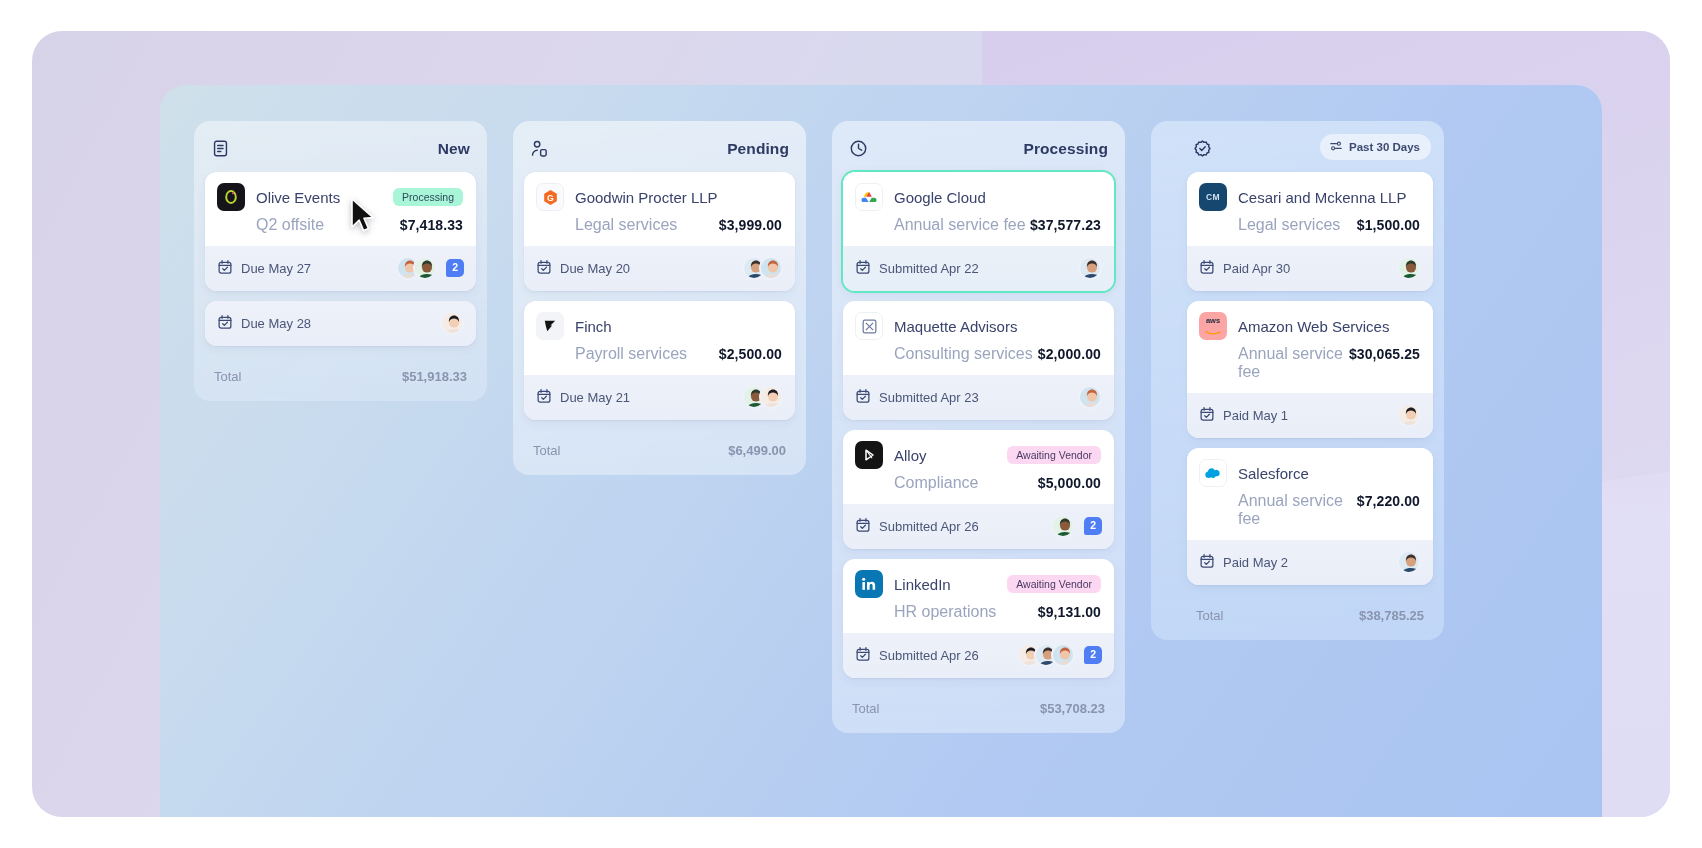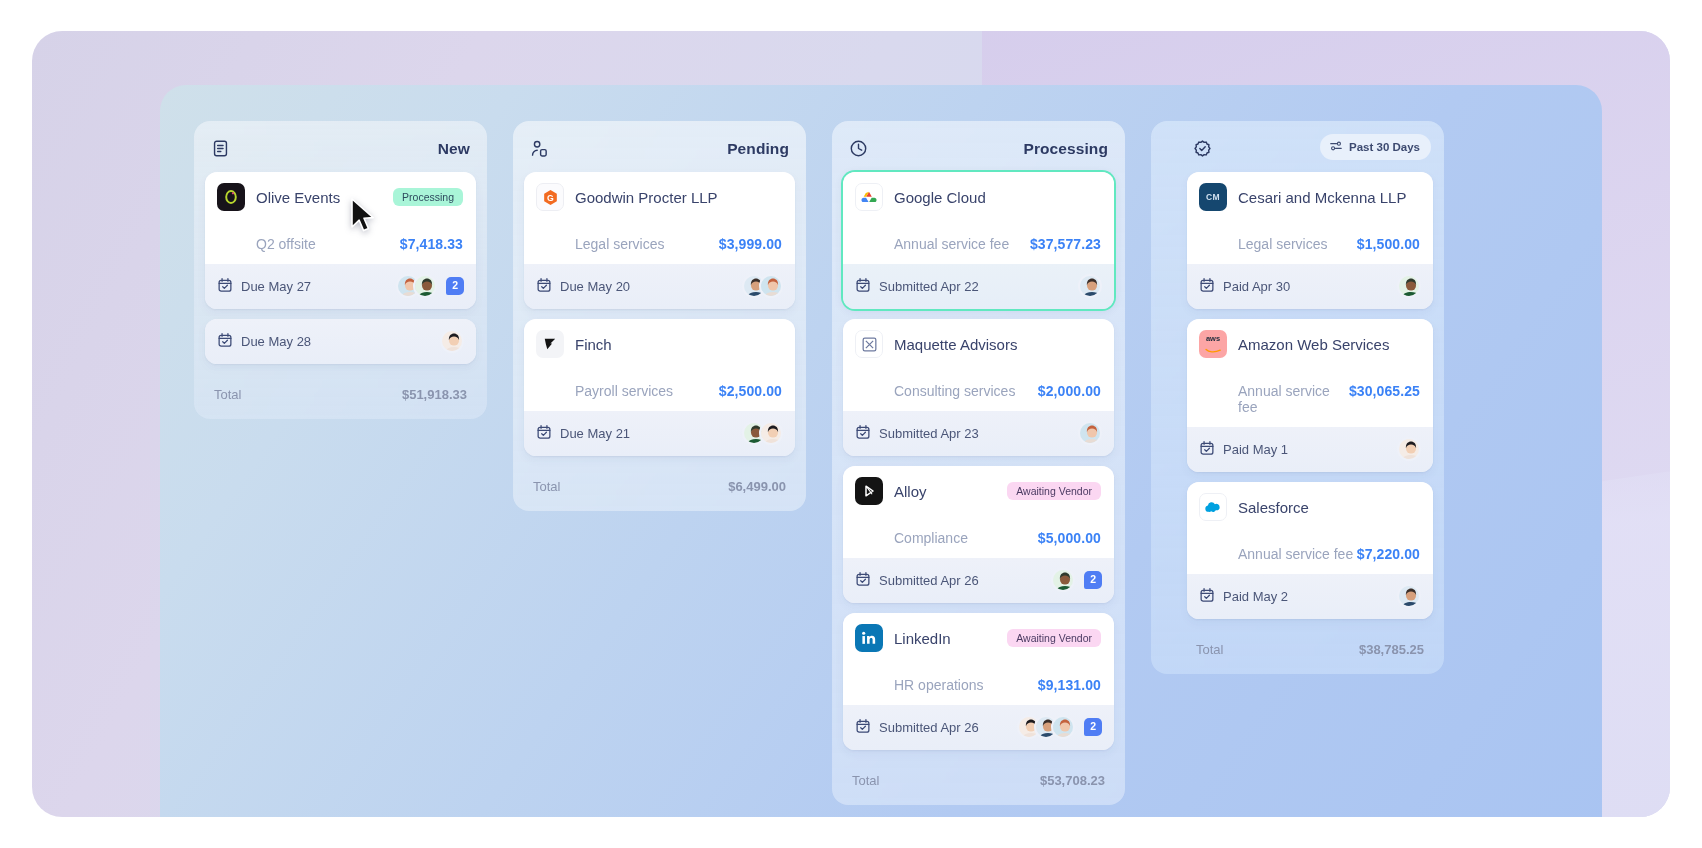--- a/index.html
+++ b/index.html
@@ -116,22 +116,22 @@
     padding: 3px 9px; border-radius: 6px;
     white-space: nowrap;
   }
   .badge.green { background: #a9f5d8; color: #2e4a5e; }
   .badge.pink  { background: #fbd7f2; color: #4a3a62; }
 
   .row-2 {
     display: flex; align-items: baseline;
     margin-top: 5px; padding-left: 39px;
   }
-  .memo { font-size: 14px; color: #9aa4bd; margin-top: 20px; }
-  .amount { margin-left: auto; font-size: 14px; font-weight: 700; color: #3b82f6; letter-spacing: .1px; text-align: center; }
+  .memo { font-size: 16px; color: #9aa4bd; }
+  .amount { margin-left: auto; font-size: 14px; font-weight: 700; color: #0f172a; letter-spacing: .1px; text-align: center; }
 
   .card-foot {
     display: flex; align-items: center;
     padding: 10px 12px 11px 12px;
     background: linear-gradient(180deg, #eef1f9 0%, #e9eef8 100%);
     min-height: 43px;
   }
   .card.highlight .card-foot { background: linear-gradient(180deg, #eaf1f8 0%, #e6eef8 100%); }
   .date { font-size: 13px; color: #4b5678; display: flex; align-items: center; gap: 8px; }
   .cal-icon { width: 16px; height: 16px; color: #3c4a76; flex: 0 0 auto; }

